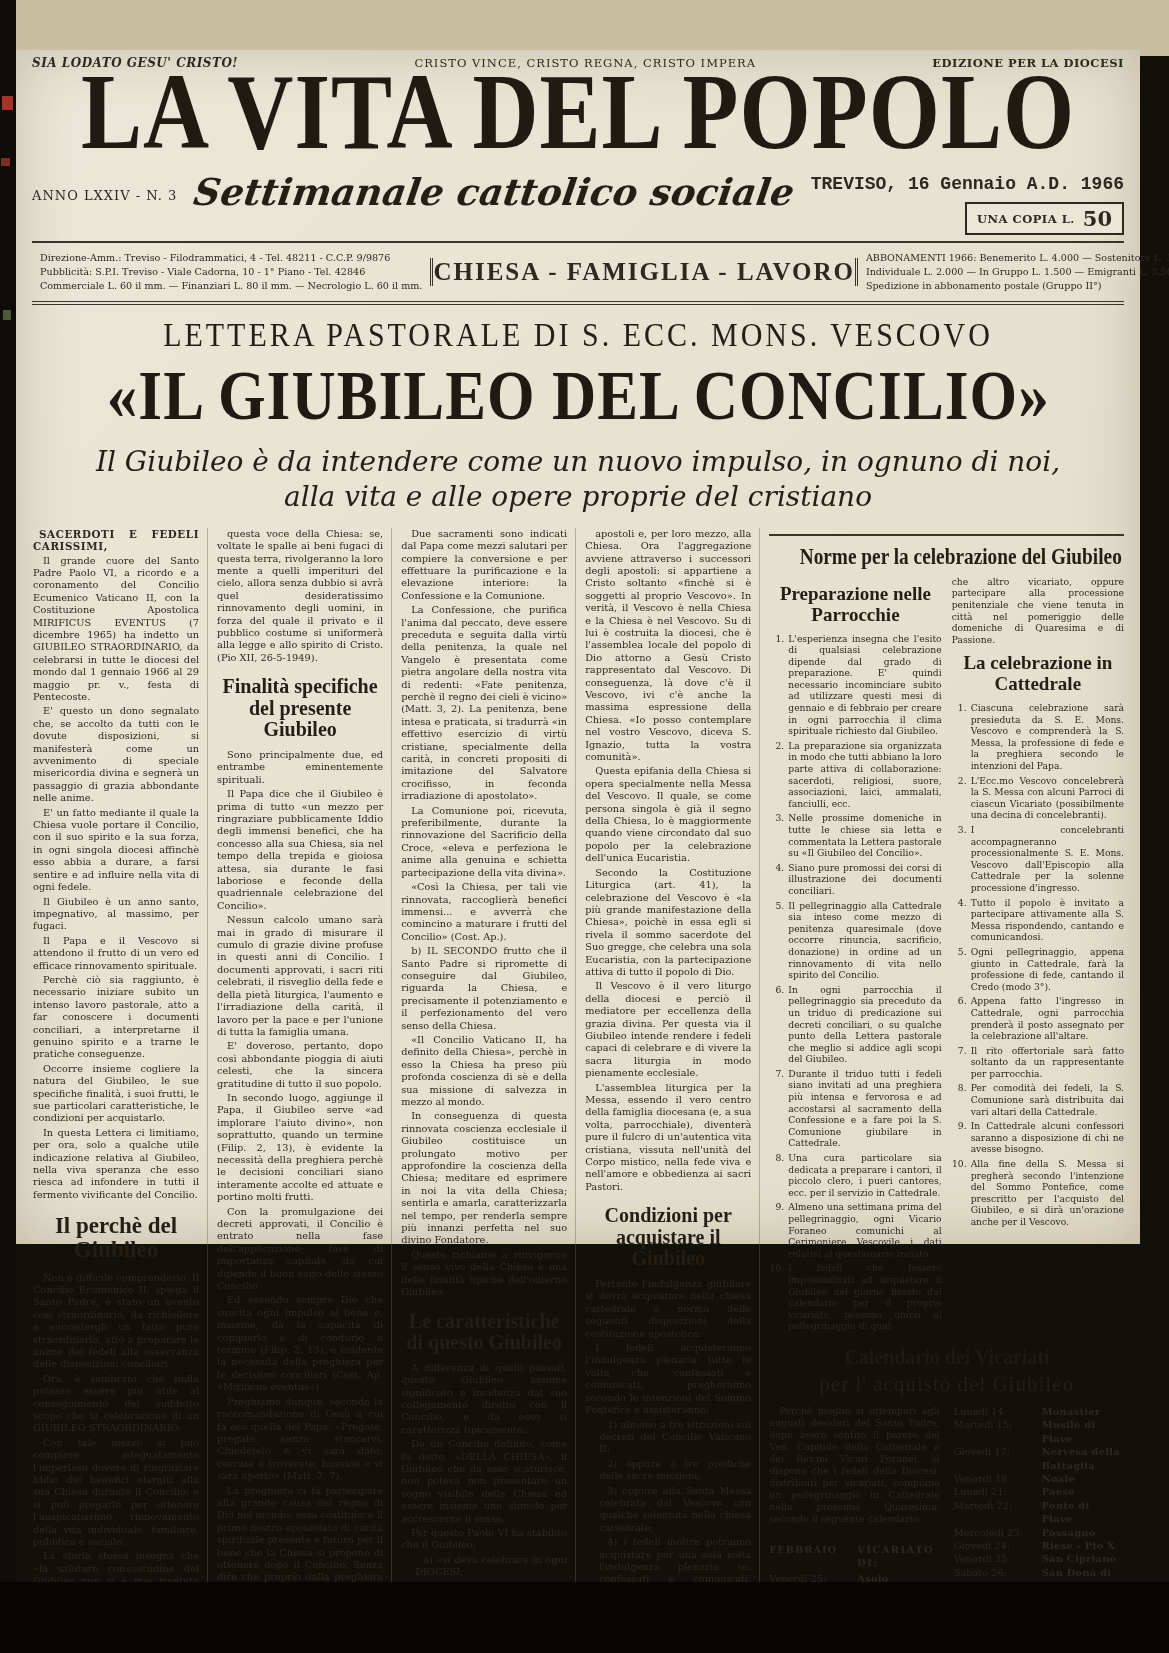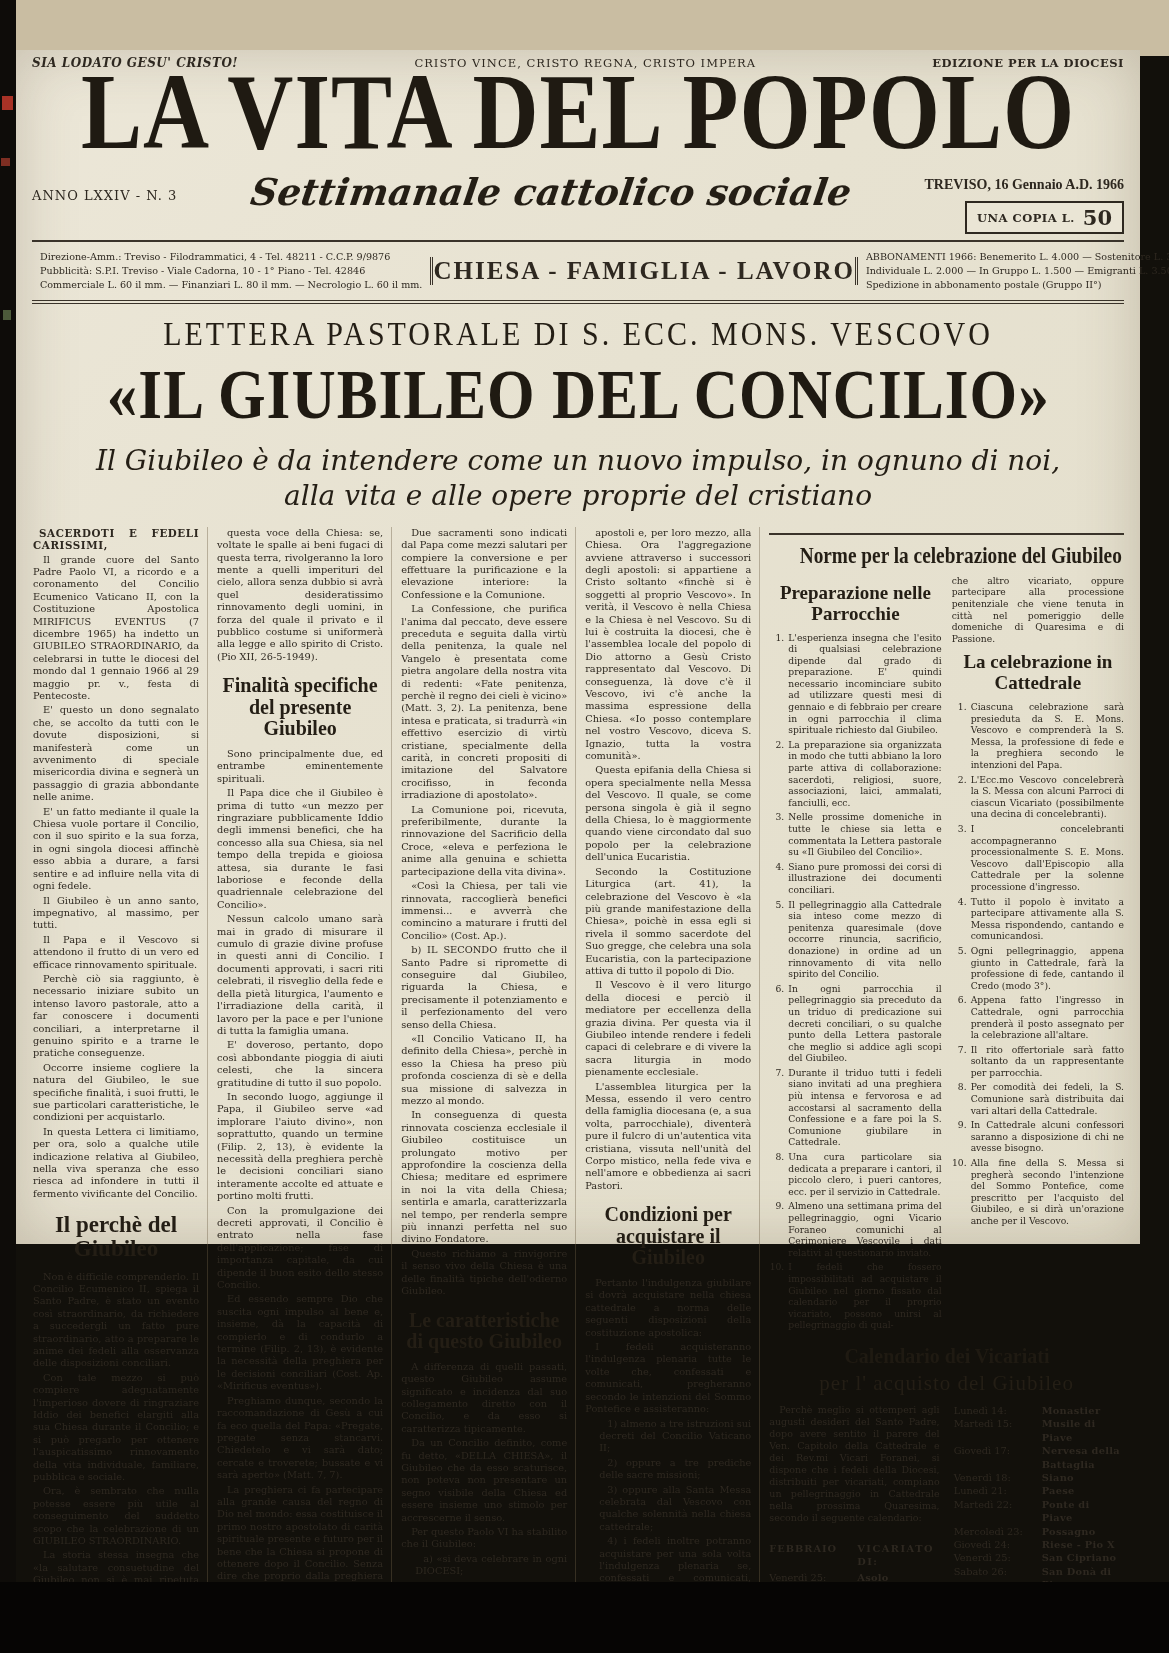--- a/index.html
+++ b/index.html
@@ -30,21 +30,21 @@
   }
   .masthead span{display:inline-block;transform:scale(1.04,1.22);transform-origin:center 70%;}
   
   .dateline{display:flex;justify-content:space-between;align-items:flex-start;margin-top:14px;}
   .anno{font-size:13px;letter-spacing:1px;padding-top:14px;}
   .script-sub{
     font-family:"DejaVu Serif",serif;font-style:italic;font-weight:bold;
     font-size:37px;transform:skewX(-8deg);color:#241e15;margin-top:-4px;
   }
   .date-col{text-align:right;}
-  .place-date{font-size:14px;font-weight:bold;font-family:Liberation Serif, serif;}
+  .place-date{font-size:18px;font-weight:bold;font-family:Liberation Mono, monospace;}
   .price-box{
     display:inline-flex;align-items:center;gap:8px;border:2px solid #2e2820;
     padding:2px 10px;margin-top:8px;background:#eae5d5;justify-content:space-between;
   }
   .price-box .lbl{font-size:11.5px;font-weight:bold;letter-spacing:.5px;}
   .price-box .val{font-size:21px;font-weight:bold;}
   .rule{border-top:2px solid #3a332a;margin-top:6px;}
   .rule-d{border-top:1px solid #3a332a;border-bottom:1px solid #3a332a;height:2px;margin-top:4px;}
   
   .info-row{display:flex;align-items:center;margin-top:4px;}
@@ -176,29 +176,29 @@
     <div>alla vita e alle opere proprie del cristiano</div>
   </div>
 
   <div class="main">
     <div class="colwrap">
       <div class="col">
           <div class="blk lead">SACERDOTI E FEDELI CARISSIMI,</div>
           <div class="blk p">Il grande cuore del Santo Padre Paolo VI, a ricordo e a coronamento del Concilio Ecumenico Vaticano II, con la Costituzione Apostolica MIRIFICUS EVENTUS (7 dicembre 1965) ha indetto un GIUBILEO STRAORDINARIO, da celebrarsi in tutte le diocesi del mondo dal 1 gennaio 1966 al 29 maggio pr. v., festa di Pentecoste.</div>
           <div class="blk p">E' questo un dono segnalato che, se accolto da tutti con le dovute disposizioni, si manifesterà come un avvenimento di speciale misericordia divina e segnerà un passaggio di grazia abbondante nelle anime.</div>
           <div class="blk p">E' un fatto mediante il quale la Chiesa vuole portare il Concilio, con il suo spirito e la sua forza, in ogni singola diocesi affinchè esso abbia a durare, a farsi sentire e ad influire nella vita di ogni fedele.</div>
-          <div class="blk p">Il Giubileo è un anno santo, impegnativo, al massimo, per tutti.</div>
+          <div class="blk p">Il Giubileo è un anno santo, impegnativo, al massimo, per fugaci.</div>
           <div class="blk p">Il Papa e il Vescovo si attendono il frutto di un vero ed efficace rinnovamento spirituale.</div>
           <div class="blk p">Perchè ciò sia raggiunto, è necessario iniziare subito un intenso lavoro pastorale, atto a far conoscere i documenti conciliari, a interpretarne il genuino spirito e a trarne le pratiche conseguenze.</div>
           <div class="blk p">Occorre insieme cogliere la natura del Giubileo, le sue specifiche finalità, i suoi frutti, le sue particolari caratteristiche, le condizioni per acquistarlo.</div>
           <div class="blk p">In questa Lettera ci limitiamo, per ora, solo a qualche utile indicazione relativa al Giubileo, nella viva speranza che esso riesca ad infondere in tutti il fermento vivificante del Concilio.</div>
           <div class="blk h1">Il perchè del Giubileo</div>
           <div class="blk p">Non è difficile comprenderlo. Il Concilio Ecumenico II, spiega il Santo Padre, è stato un evento così straordinario, da richiedere a succedergli un fatto pure straordinario, atto a preparare le anime dei fedeli alla osservanza delle disposizioni conciliari.</div>
+          <div class="blk p">Ora, è sembrato che nulla potesse essere più utile al conseguimento del suddetto scopo che la celebrazione di un GIUBILEO STRAORDINARIO.</div>
           <div class="blk p">Con tale mezzo si può compiere adeguatamente l'imperioso dovere di ringraziare Iddio dei benefici elargiti alla sua Chiesa durante il Concilio; e si può pregarlo per ottenere l'auspicatissimo rinnovamento della vita individuale, familiare, pubblica e sociale.</div>
-          <div class="blk p">Ora, è sembrato che nulla potesse essere più utile al conseguimento del suddetto scopo che la celebrazione di un GIUBILEO STRAORDINARIO.</div>
           <div class="blk p">La storia stessa insegna che «la salutare consuetudine del Giubileo non si è mai ripetuta senza grandi benefici»: essa ha servito e deve tuttora servire a far compiere un profondo esame di coscienza della vita vissuta e a far assumere nuovo slancio e nuove energie per una migliore conformazione al modello, che è Cristo.</div>
         </div>
       <div class="col">
           <div class="blk p">questa voce della Chiesa: se, voltate le spalle ai beni fugaci di questa terra, rivolgeranno la loro mente a quelli imperituri del cielo, allora senza dubbio si avrà quel desideratissimo rinnovamento degli uomini, in forza del quale il privato e il pubblico costume si uniformerà alla legge e allo spirito di Cristo. (Pio XII, 26-5-1949).</div>
           <div class="blk h2">Finalità specifiche del presente Giubileo</div>
           <div class="blk p">Sono principalmente due, ed entrambe eminentemente spirituali.</div>
           <div class="blk p">Il Papa dice che il Giubileo è prima di tutto «un mezzo per ringraziare pubblicamente Iddio degli immensi benefici, che ha concesso alla sua Chiesa, sia nel tempo della trepida e gioiosa attesa, sia durante le fasi laboriose e feconde della quadriennale celebrazione del Concilio».</div>
           <div class="blk p">Nessun calcolo umano sarà mai in grado di misurare il cumulo di grazie divine profuse in questi anni di Concilio. I documenti approvati, i sacri riti celebrati, il risveglio della fede e della pietà liturgica, l'aumento e l'irradiazione della carità, il lavoro per la pace e per l'unione di tutta la famiglia umana.</div>
           <div class="blk p">E' doveroso, pertanto, dopo così abbondante pioggia di aiuti celesti, che la sincera gratitudine di tutto il suo popolo.</div>
           <div class="blk p">In secondo luogo, aggiunge il Papa, il Giubileo serve «ad implorare l'aiuto divino», non soprattutto, quando un termine (Filip. 2, 13), è evidente la necessità della preghiera perchè le decisioni conciliari siano interamente accolte ed attuate e portino molti frutti.</div>
@@ -382,21 +382,21 @@
                 <div class="cal-row">
                 <span class="cal-day">Martedì 15:</span>
                 <span class="cal-place">Musile di Piave</span>
               </div>
                 <div class="cal-row">
                 <span class="cal-day">Giovedì 17:</span>
                 <span class="cal-place">Nervesa della Battaglia</span>
               </div>
                 <div class="cal-row">
                 <span class="cal-day">Venerdì 18:</span>
-                <span class="cal-place">Siano</span>
+                <span class="cal-place">Noale</span>
               </div>
                 <div class="cal-row">
                 <span class="cal-day">Lunedì 21:</span>
                 <span class="cal-place">Paese</span>
               </div>
                 <div class="cal-row">
                 <span class="cal-day">Martedì 22:</span>
                 <span class="cal-place">Ponte di Piave</span>
               </div>
                 <div class="cal-row">

